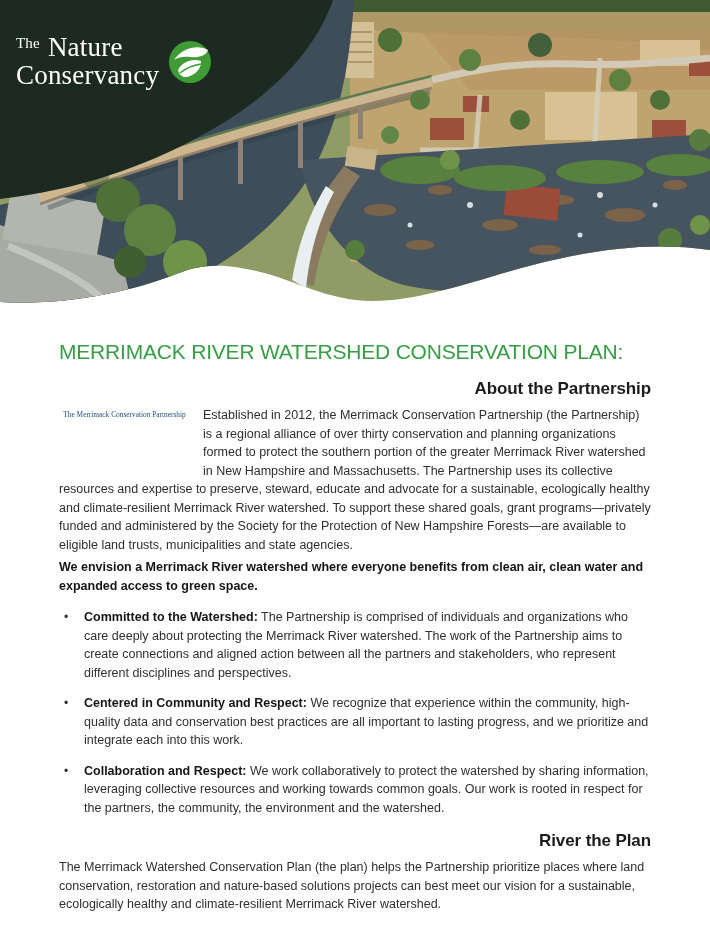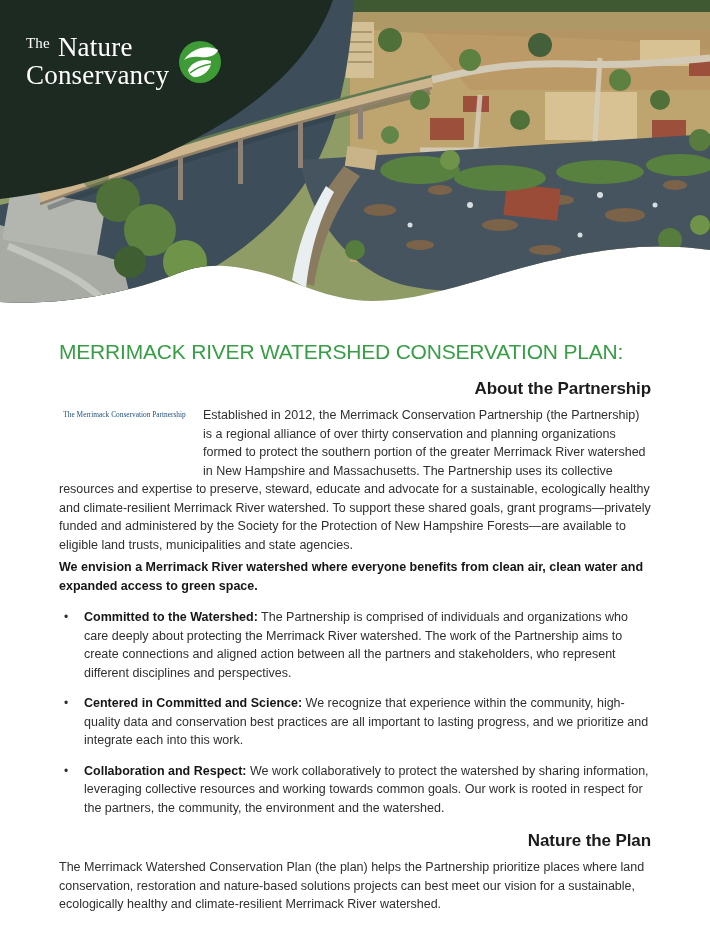--- a/index.html
+++ b/index.html
@@ -3,21 +3,21 @@
 <meta charset="utf-8">
 <style>
   html,body{margin:0;padding:0;background:#ffffff;}
   .page{
     position:relative;width:710px;height:939px;margin:0 auto;background:#ffffff;
     font-family:"Liberation Sans",sans-serif;color:#2f2f2f;overflow:hidden;
   }
   
   .hero{position:relative;width:710px;height:330px;}
   .hero svg.scene{position:absolute;left:0;top:0;width:710px;height:330px;display:block;}
-  .tnc-logo{position:absolute;left:26px;top:34px;display:flex;align-items:center;gap:9px;}
+  .tnc-logo{position:absolute;left:16px;top:34px;display:flex;align-items:center;gap:9px;}
   .tnc-text{font-family:"Liberation Serif",serif;color:#ffffff;line-height:1;}
   .tnc-row1{display:flex;align-items:flex-start;}
   .tnc-the{font-size:15px;padding-top:2px;letter-spacing:.2px;}
   .tnc-nature{font-size:27px;margin-left:8px;letter-spacing:.2px;}
   .tnc-conservancy{font-size:27px;margin-top:1px;letter-spacing:.2px;}
   .globe{width:44px;height:44px;}
   
   .content{padding:0 59px;}
   h1.title{
     margin:9px 0 0;font-size:21px;line-height:26px;font-weight:400;
@@ -211,25 +211,25 @@
 
     <p class="vision">We envision a Merrimack River watershed where everyone benefits from clean air, clean water and expanded access to green space.</p>
 
     <ul class="values">
       <li>
         <span class="bullet">•</span>
         <span class="lead">Committed to the Watershed:</span><span> The Partnership is comprised of individuals and organizations who care deeply about protecting the Merrimack River watershed. The work of the Partnership aims to create connections and aligned action between all the partners and stakeholders, who represent different disciplines and perspectives.</span>
       </li>
       <li>
         <span class="bullet">•</span>
-        <span class="lead">Centered in Committed and Science:</span><span> We recognize that experience within the community, high-quality data and conservation best practices are all important to lasting progress, and we prioritize and integrate each into this work.</span>
+        <span class="lead">Centered in Community and Respect:</span><span> We recognize that experience within the community, high-quality data and conservation best practices are all important to lasting progress, and we prioritize and integrate each into this work.</span>
       </li>
       <li>
         <span class="bullet">•</span>
         <span class="lead">Collaboration and Respect:</span><span> We work collaboratively to protect the watershed by sharing information, leveraging collective resources and working towards common goals. Our work is rooted in respect for the partners, the community, the environment and the watershed.</span>
       </li>
     </ul>
 
-    <h2 class="section">Nature the Plan</h2>
+    <h2 class="section">River the Plan</h2>
     <p>The Merrimack Watershed Conservation Plan (the plan) helps the Partnership prioritize places where land conservation, restoration and nature-based solutions projects can best meet our vision for a sustainable, ecologically healthy and climate-resilient Merrimack River watershed.</p>
 
   </div>
 </div>
 
 </body></html>

